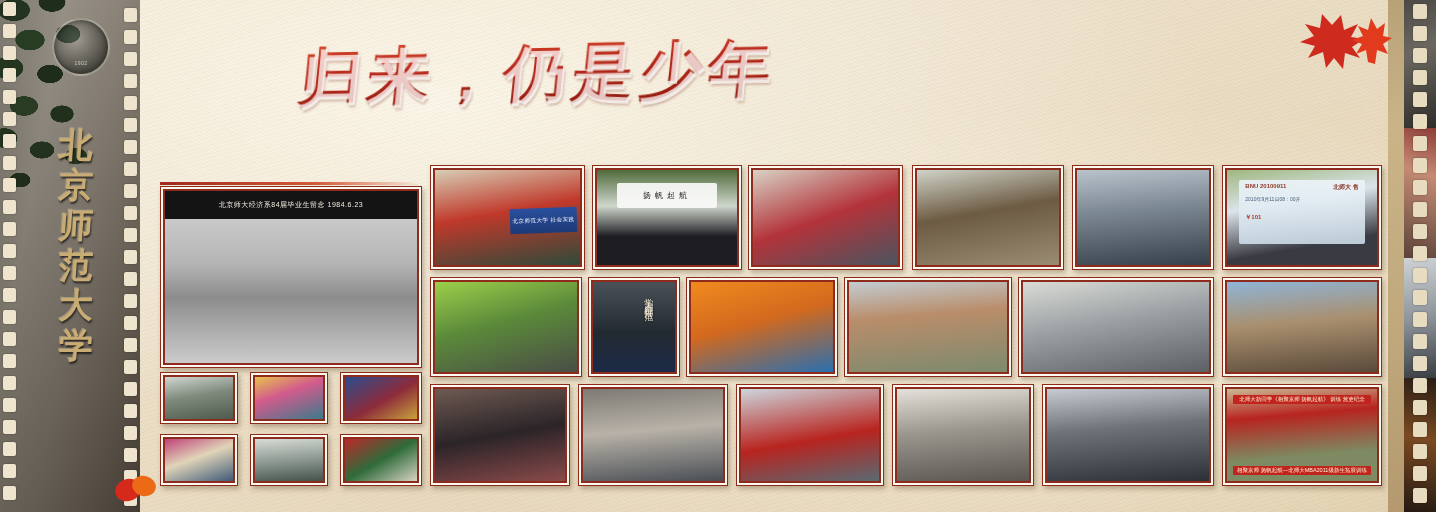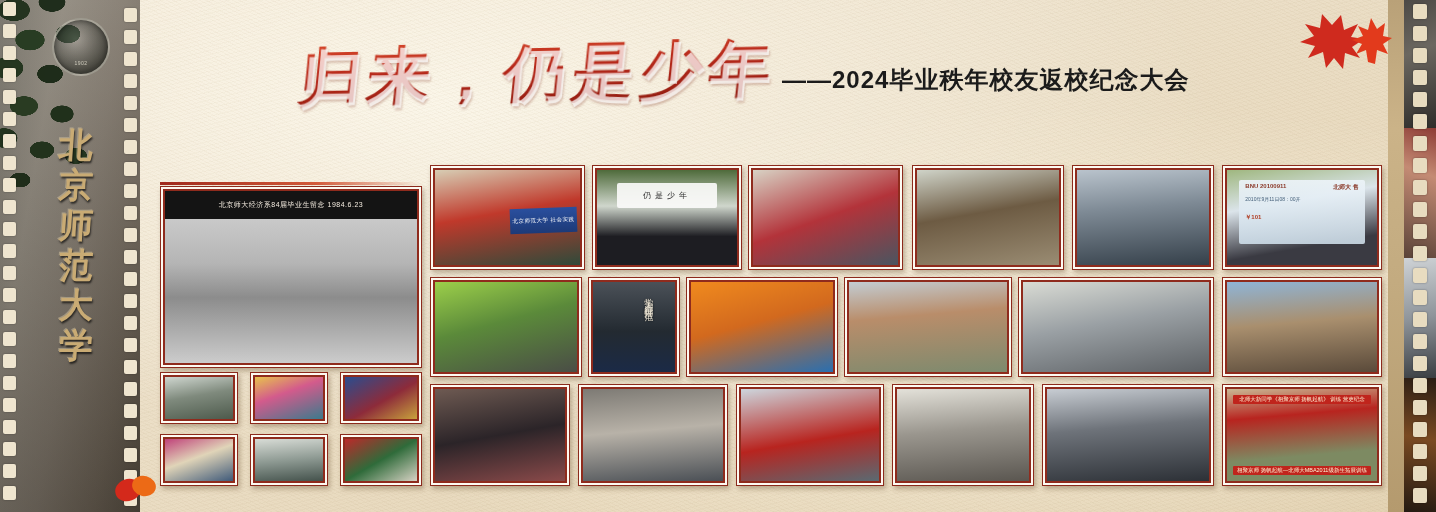--- a/index.html
+++ b/index.html
@@ -297,21 +297,20 @@
         <i style="top: 400px;"></i>
         <i style="top: 422px;"></i>
         <i style="top: 444px;"></i>
         <i style="top: 466px;"></i>
         <i style="top: 488px;"></i>
       </div>
   </div>
 
   <div class="title-wrap">
     <div class="main-title">归来，仍是少年</div>
-    <div class="subtitle">——2024毕业秩年校友返校纪念大会</div>
   </div>
 
   <div class="dept-rule"></div>
 
   <div class="leaf" style="left:1296px; top:12px;">
     <svg width="96" height="60" viewBox="0 0 96 60">
       <path d="M30 56 L27 40 L12 46 L19 34 L4 30 L18 24 L9 12 L24 16 L26 2 L36 13 L45 3 L48 18 L62 12 L55 25 L68 27 L56 35 L64 46 L49 41 L47 57 L38 46 Z" fill="#cf2a1e"></path>
       <path d="M72 50 L70 38 L60 42 L66 32 L56 28 L67 24 L62 14 L72 18 L75 6 L81 17 L89 11 L87 24 L96 26 L87 32 L92 42 L81 38 L79 52 Z" fill="#e23a1c"></path>
     </svg>
   </div>
@@ -362,21 +361,21 @@
       </div>
       <div class="photo" style="left: 430px; top: 165px; width: 155px; height: 105px;">
         <div class="inner">
           <div class="ph" style="background: linear-gradient(170deg, rgb(215, 205, 180), rgb(192, 57, 43) 45%, rgb(47, 74, 58));"></div>
           <div class="bluebanner">北京师范大学 社会实践</div>
         </div>
       </div>
       <div class="photo" style="left: 592px; top: 165px; width: 150px; height: 105px;">
         <div class="inner">
           <div class="ph" style="background: linear-gradient(rgb(79, 107, 59), rgb(207, 214, 204) 38%, rgb(29, 29, 34) 70%);"></div>
-          <div class="bnu-board">仍是少年</div>
+          <div class="bnu-board">扬帆起航</div>
         </div>
       </div>
       <div class="photo" style="left: 748px; top: 165px; width: 155px; height: 105px;">
         <div class="inner">
           <div class="ph" style="background: linear-gradient(160deg, rgb(216, 210, 196), rgb(179, 51, 58) 50%, rgb(74, 85, 96));"></div>
         </div>
       </div>
       <div class="photo" style="left: 912px; top: 165px; width: 152px; height: 105px;">
         <div class="inner">
           <div class="ph" style="background: linear-gradient(170deg, rgb(207, 211, 200), rgb(109, 91, 67) 45%, rgb(154, 140, 115));"></div>

